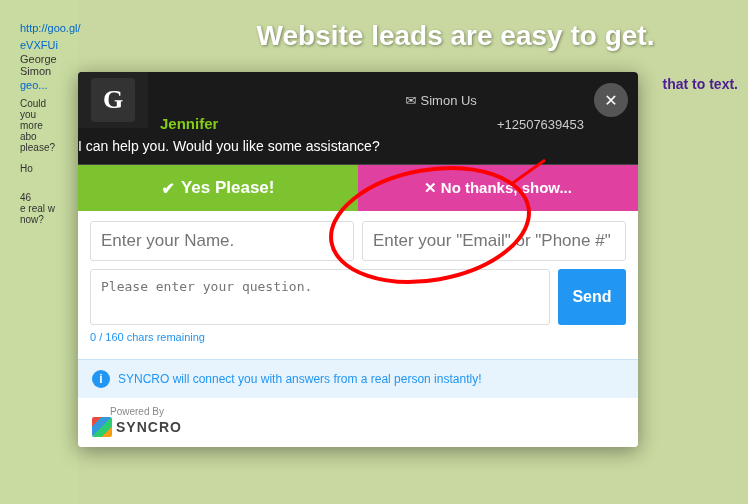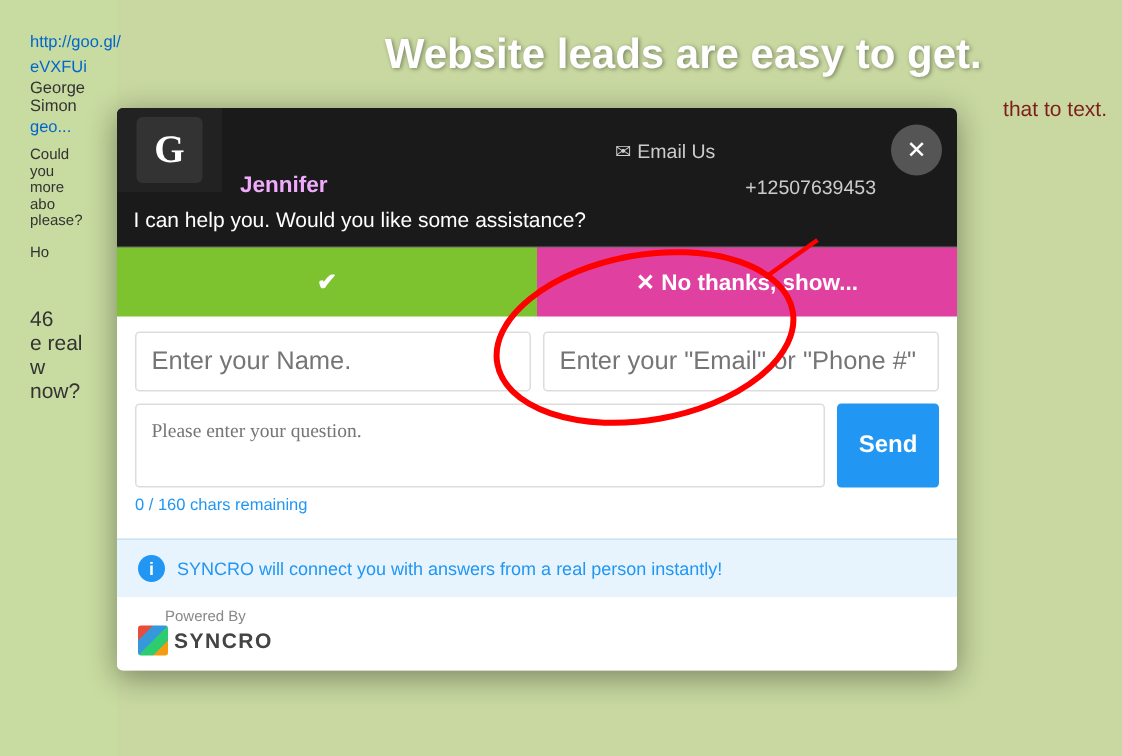--- a/index.html
+++ b/index.html
@@ -94,21 +94,21 @@
       display: flex;
       align-items: center;
       justify-content: center;
       color: #fff;
       font-size: 26px;
       font-weight: bold;
       font-family: serif;
     }
 
     .header-name {
-      color: #f0abfc;
+      color: #84cc16;
       font-size: 15px;
       font-weight: bold;
       padding: 0 12px;
       flex: 1;
       margin-top: 46px;
     }
 
     .header-mail {
       color: #ccc;
       font-size: 13px;
@@ -137,21 +137,21 @@
       font-size: 16px;
       cursor: pointer;
       margin-right: 10px;
       flex-shrink: 0;
     }
 
     
     .chat-message {
       background: #1a1a1a;
       color: #fff;
-      padding: 10px 11px;
+      padding: 10px 0;
       font-size: 14px;
       border-bottom: 1px solid #444;
     }
 
     
     .chat-buttons {
       display: flex;
       height: 46px;
     }
 
@@ -219,21 +219,20 @@
     .form-textarea {
       flex: 1;
       border: 1px solid #ddd;
       border-radius: 3px;
       padding: 9px 10px;
       font-size: 13px;
       color: #999;
       resize: none;
       height: 56px;
       outline: none;
-      font-family: Liberation Serif, serif;
     }
 
     .btn-send {
       background: #2196f3;
       color: #fff;
       border: none;
       border-radius: 3px;
       width: 68px;
       font-size: 16px;
       font-weight: bold;
@@ -328,51 +327,52 @@
       <span>eVXFUi</span>
     </div>
     <div class="name">George Simon</div>
     <div class="link">geo...</div>
     <div style="font-size:10px; margin-top:4px; color:#333;">
       <span>Could you</span><br>
       <span>more abo</span><br>
       <span>please?</span>
     </div>
     <div style="margin-top:10px; font-size:10px; color:#333;">Ho</div>
-    <div style="margin-top:30px; font-size:14px; color:#333;">
+    <div style="margin-top:18px; font-size:10px; color:#333;">
       <div>46</div>
       <div>e real w</div>
       <div>now?</div>
     </div>
   </div>
 
   <div class="bg-headline">Website leads are easy to get.</div>
-  <div style="position:absolute; top:64px; right:10px; font-size:14px; font-weight:normal; color:#7f1d1d;">that to text.</div>
+  <div style="position:absolute; top:76px; right:10px; font-size:14px; font-weight:bold; color:#4c1d95;">that to text.</div>
 </div>
 
 <div class="chat-widget">
 
   <div class="chat-header">
     <div class="avatar-box">
       <div class="avatar-g">G</div>
     </div>
     <div class="header-name">Jennifer</div>
     <div class="header-mail">
       <span>✉</span>
-      <span>Email Us</span>
+      <span>Simon Us</span>
     </div>
     <div class="header-phone">+12507639453</div>
     <div class="header-close">✕</div>
   </div>
 
   <div class="chat-message">I can help you. Would you like some assistance?</div>
 
   <div class="chat-buttons">
     <button class="btn-yes">
       <span class="check">✔</span>
+      <span><b>Yes</b> Please!</span>
     </button>
     <button class="btn-no">✕ No thanks, show...</button>
   </div>
 
   <div class="chat-form">
     <div class="form-row-1">
       <input class="form-input" type="text" placeholder="Enter your Name." style="">
       <input class="form-input" type="text" placeholder="Enter your &quot;Email&quot; or &quot;Phone #&quot;" style="">
     </div>
     <div class="form-row-2">

